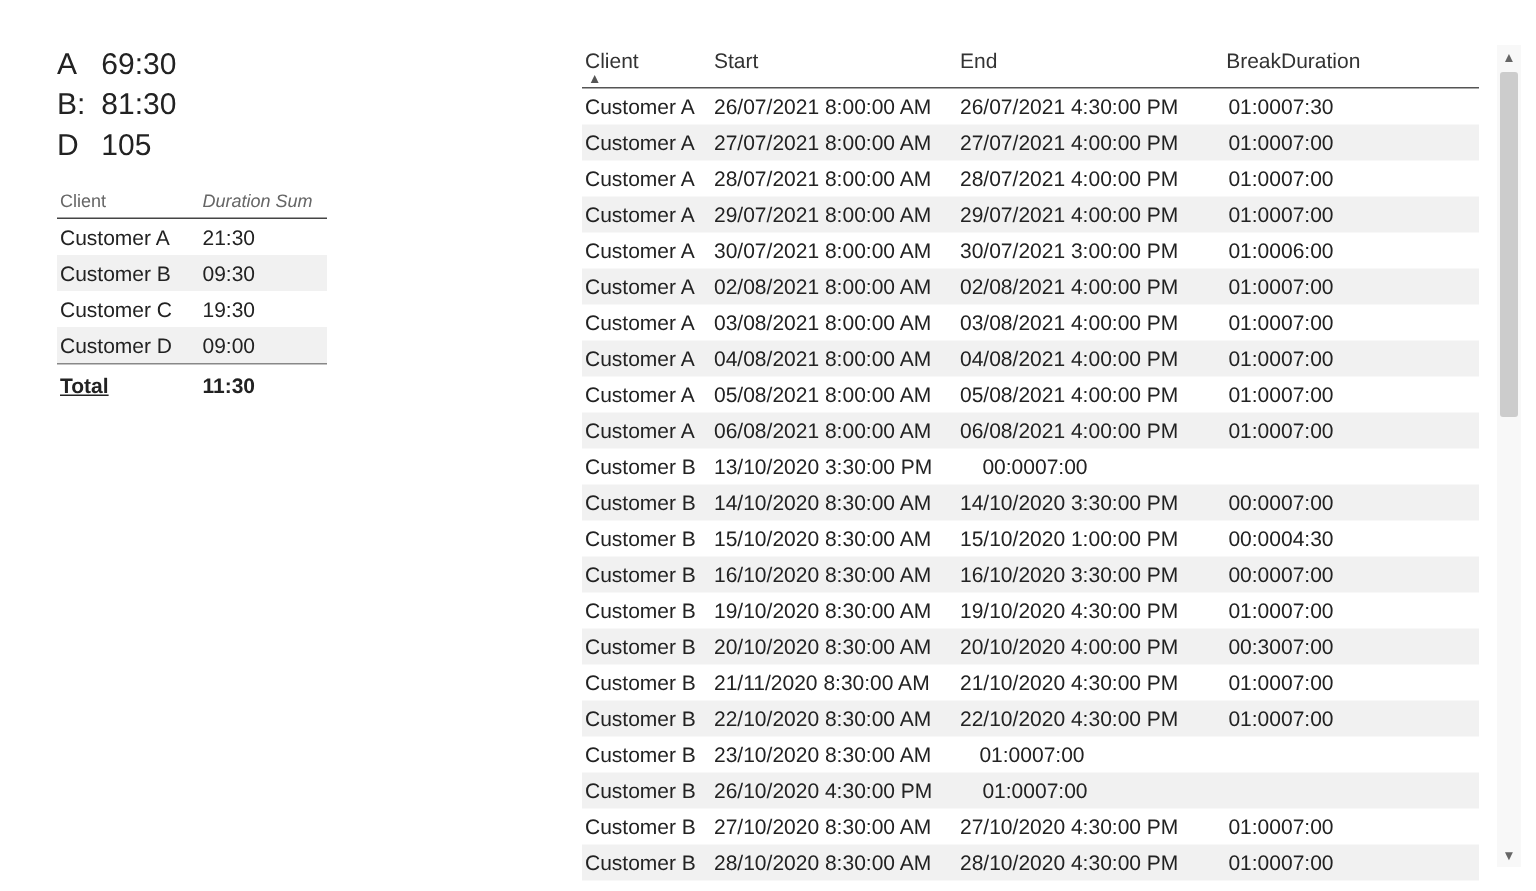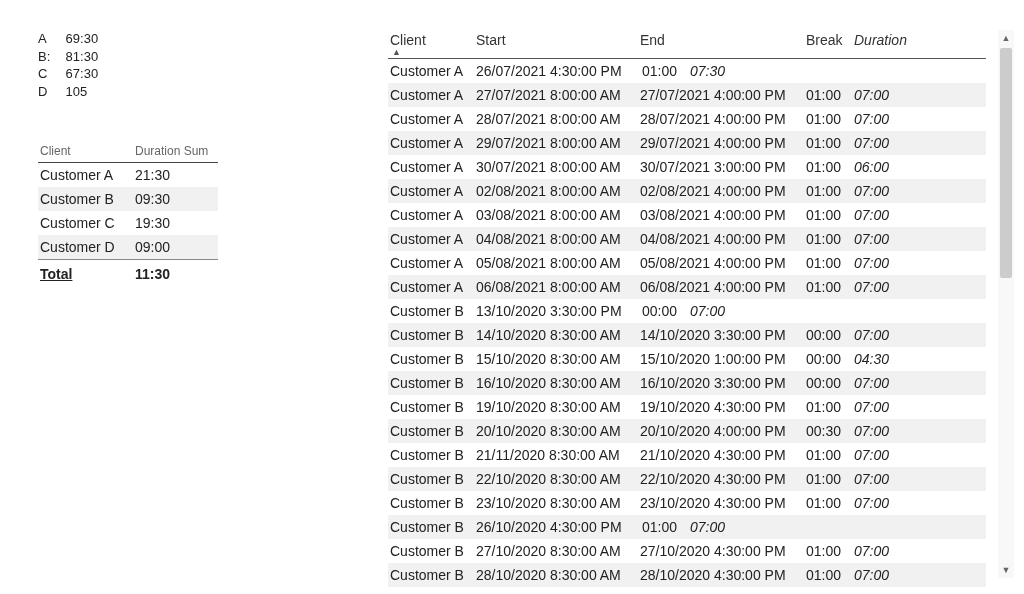--- a/index.html
+++ b/index.html
@@ -17,23 +17,23 @@
       overflow: hidden;
       position: relative;
     }
     .left-panel {
       position: absolute;
       left: 38px;
       top: 30px;
       width: 200px;
     }
     .stats {
-      font-size: 13px;
+      font-size: 20px;
       line-height: 1.35;
-      margin-bottom: 40px;
+      margin-bottom: 12px;
     }
     .stats-row span:first-child {
       display: inline-block;
       width: 24px;
     }
     .summary-table {
       width: 180px;
       font-size: 14px;
     }
     .summary-header {
@@ -41,20 +41,21 @@
       color: #666;
       font-size: 12px;
       padding: 4px 2px;
       border-bottom: 1px solid #444;
     }
     .summary-header .col-client {
       flex: 0 0 95px;
     }
     .summary-header .col-sum {
       flex: 1;
+      font-style: italic;
     }
     .summary-row {
       display: flex;
       padding: 4px 2px;
     }
     .summary-row.alt {
       background: #f1f1f1;
     }
     .summary-row .col-client {
       flex: 0 0 95px;
@@ -93,22 +94,22 @@
     .sort-indicator {
       font-size: 9px;
       color: #555;
       padding-left: 2px;
       display: block;
       line-height: 8px;
     }
     .col-client-m { flex: 0 0 88px; padding-left: 2px; }
     .col-start { flex: 0 0 164px; }
     .col-end { flex: 0 0 166px; }
-    .col-break { flex: 0 0 48px; }
-    .col-duration { flex: 0 0 70px; font-style: italic; }
+    .col-break { flex: 0 0 48px; text-align: right; }
+    .col-duration { flex: 0 0 70px; }
     .main-body {
     }
     .main-row {
       display: flex;
       padding: 3px 0;
       line-height: 18px;
     }
     .main-row.alt {
       background: #f1f1f1;
     }
@@ -144,21 +145,20 @@
       bottom: 0;
     }
   </style>
 </head>
 <body>
 
 <div class="left-panel">
   <div class="stats" id="stats-block">
       <div class="stats-row"><span>A</span><span> 69:30</span></div>
       <div class="stats-row"><span>B:</span><span> 81:30</span></div>
-      <div class="stats-row"><span>C</span><span> 67:30</span></div>
       <div class="stats-row"><span>D</span><span> 105</span></div>
     </div>
 
   <div class="summary-table">
     <div class="summary-header">
       <div class="col-client">Client</div>
       <div class="col-sum">Duration Sum</div>
     </div>
     <div id="summary-body">
         <div class="summary-row">
@@ -192,20 +192,21 @@
       <span class="sort-indicator">▲</span>
     </div>
     <div class="col-start">Start</div>
     <div class="col-end">End</div>
     <div class="col-break">Break</div>
     <div class="col-duration">Duration</div>
   </div>
   <div class="main-body" id="main-body">
       <div class="main-row">
         <div class="col-client-m">Customer A</div>
+        <div class="col-start">26/07/2021 8:00:00 AM</div>
         <div class="col-end">26/07/2021 4:30:00 PM</div>
         <div class="col-break">01:00</div>
         <div class="col-duration">07:30</div>
       </div>
       <div class="main-row alt">
         <div class="col-client-m">Customer A</div>
         <div class="col-start">27/07/2021 8:00:00 AM</div>
         <div class="col-end">27/07/2021 4:00:00 PM</div>
         <div class="col-break">01:00</div>
         <div class="col-duration">07:00</div>
@@ -317,21 +318,20 @@
       <div class="main-row alt">
         <div class="col-client-m">Customer B</div>
         <div class="col-start">22/10/2020 8:30:00 AM</div>
         <div class="col-end">22/10/2020 4:30:00 PM</div>
         <div class="col-break">01:00</div>
         <div class="col-duration">07:00</div>
       </div>
       <div class="main-row">
         <div class="col-client-m">Customer B</div>
         <div class="col-start">23/10/2020 8:30:00 AM</div>
-        <div class="col-end">23/10/2020 4:30:00 PM</div>
         <div class="col-break">01:00</div>
         <div class="col-duration">07:00</div>
       </div>
       <div class="main-row alt">
         <div class="col-client-m">Customer B</div>
         <div class="col-end">26/10/2020 4:30:00 PM</div>
         <div class="col-break">01:00</div>
         <div class="col-duration">07:00</div>
       </div>
       <div class="main-row">

